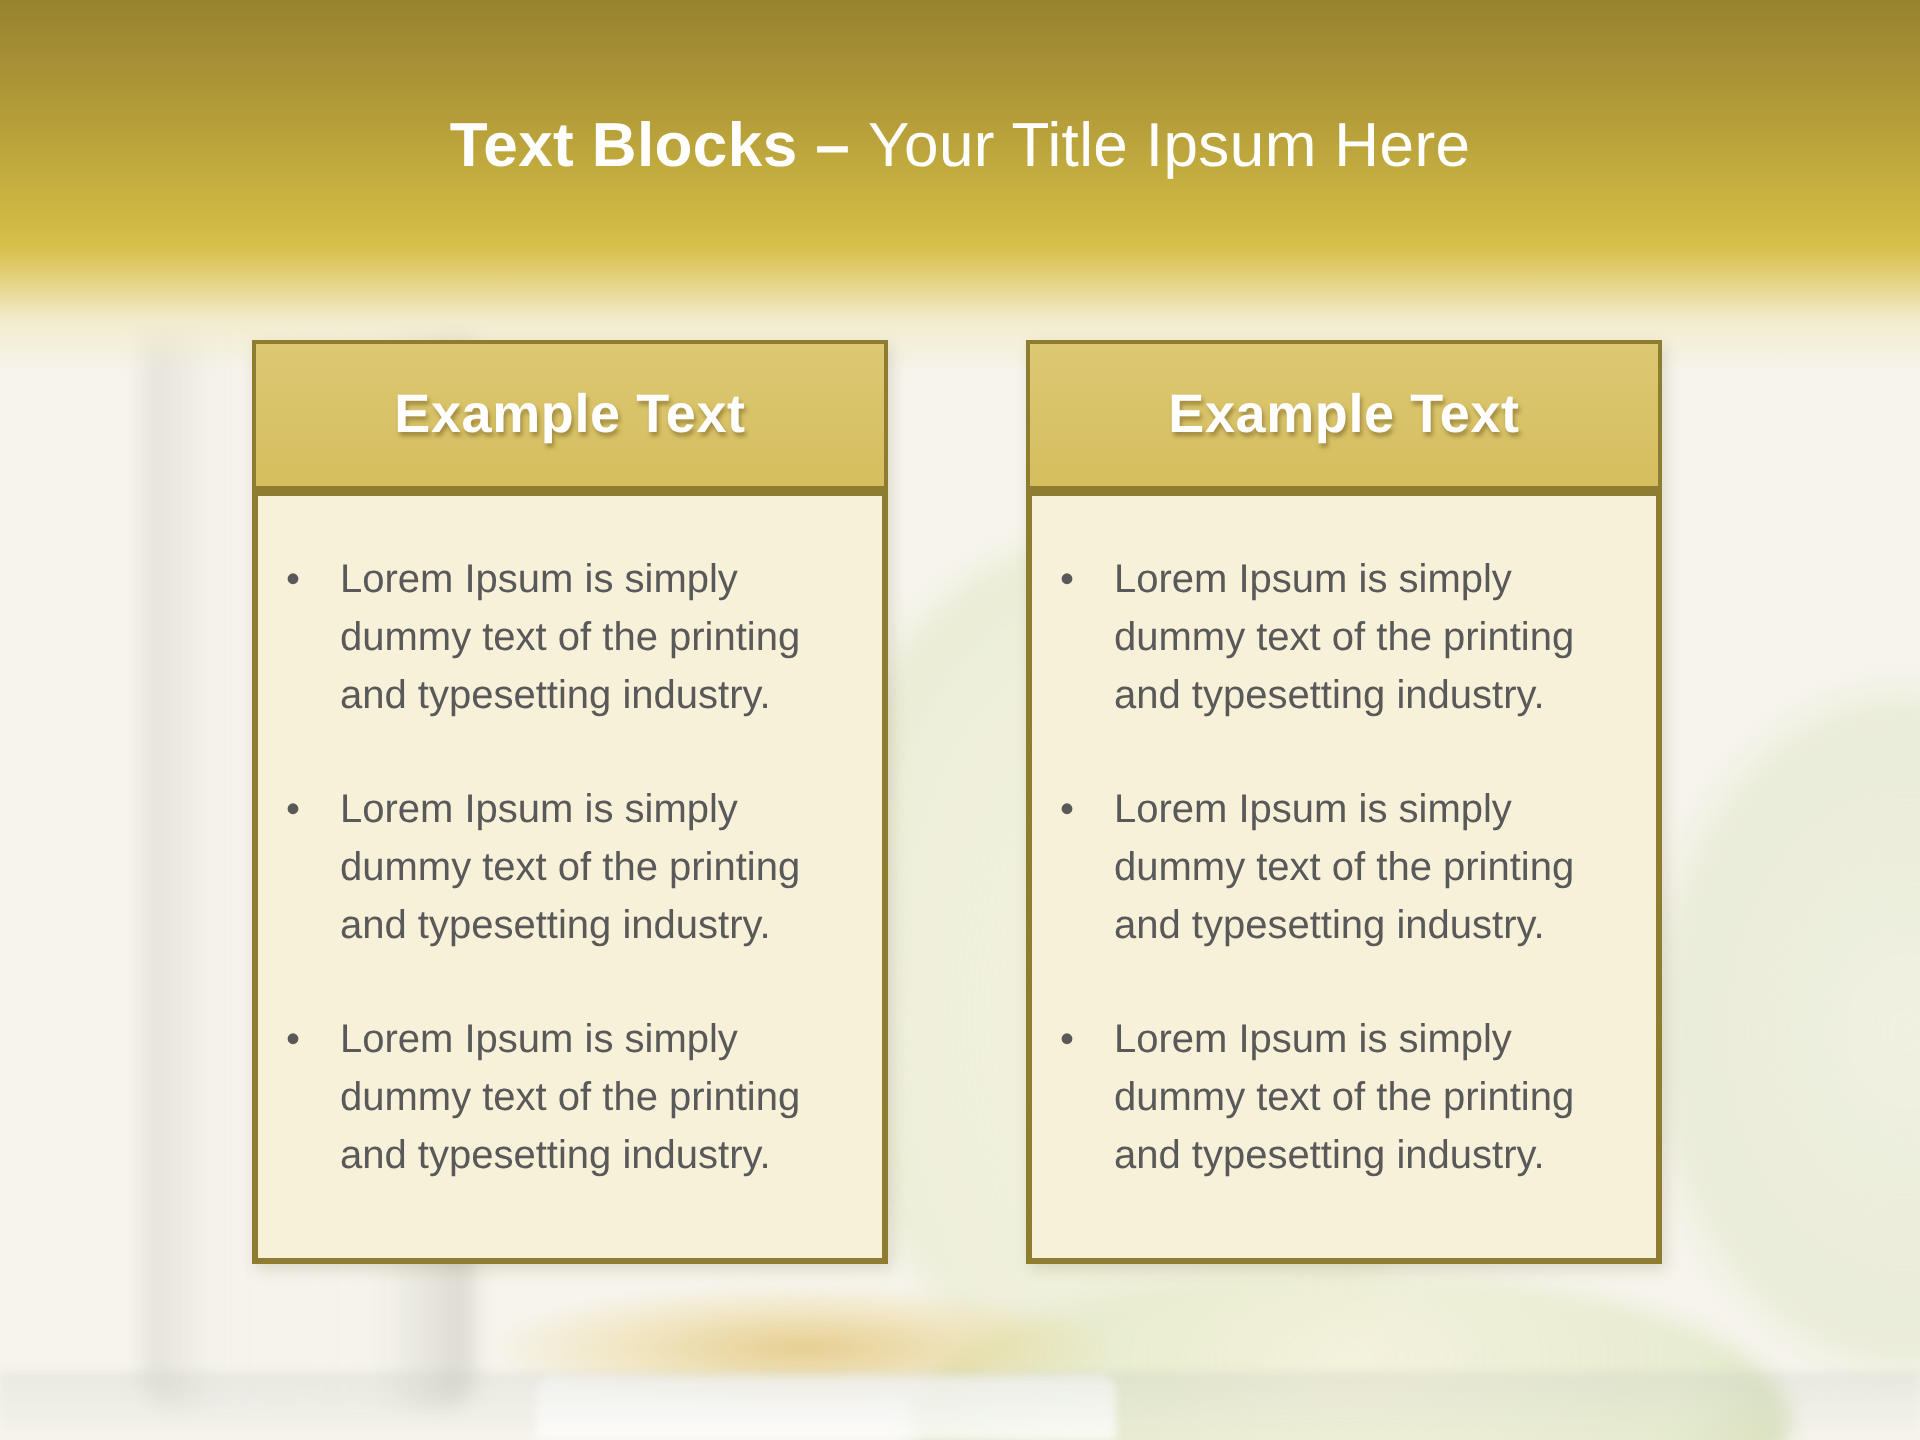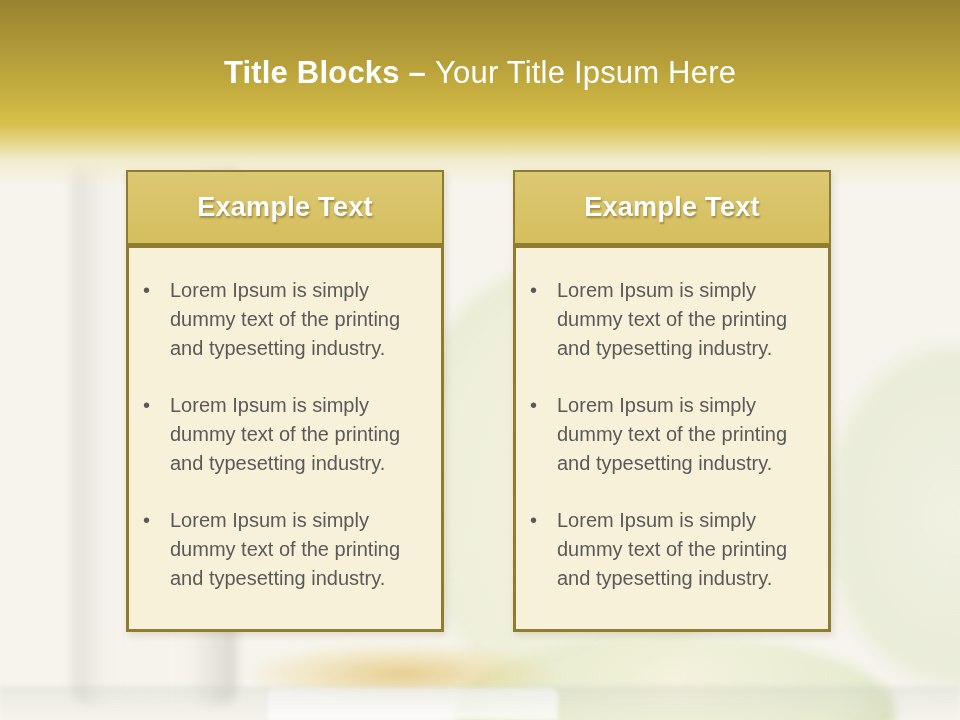--- a/index.html
+++ b/index.html
@@ -112,21 +112,21 @@
     <div class="lime-center"></div>
     <div class="lime-right"></div>
     <div class="lime-bottom"></div>
     <div class="shot-glass-liquid"></div>
     <div class="shot-glass-base"></div>
     <div class="table-reflection"></div>
   </div>
 
   <div class="title-band"></div>
 
-  <h1 class="slide-title"><span class="title-bold">Title Blocks –</span><span class="title-regular">Your Title Ipsum Here</span></h1>
+  <h1 class="slide-title"><span class="title-bold">Text Blocks –</span><span class="title-regular">Your Title Ipsum Here</span></h1>
 
   <section class="text-block pos-left">
     <div class="block-header">Example Text</div>
     <div class="block-body">
       <ul class="bullet-list">
         <li class="bullet-item">
           <span class="bullet-marker">•</span>
           <span class="bullet-text">Lorem Ipsum is simply
 dummy text of the printing
 and typesetting industry.</span>

